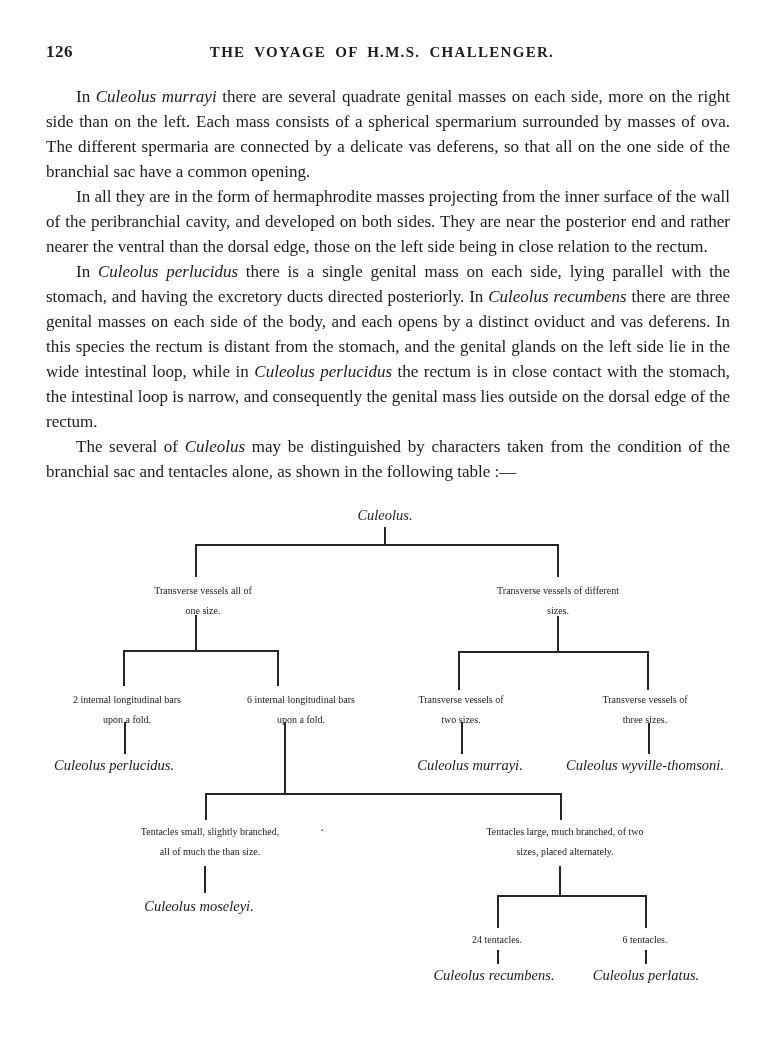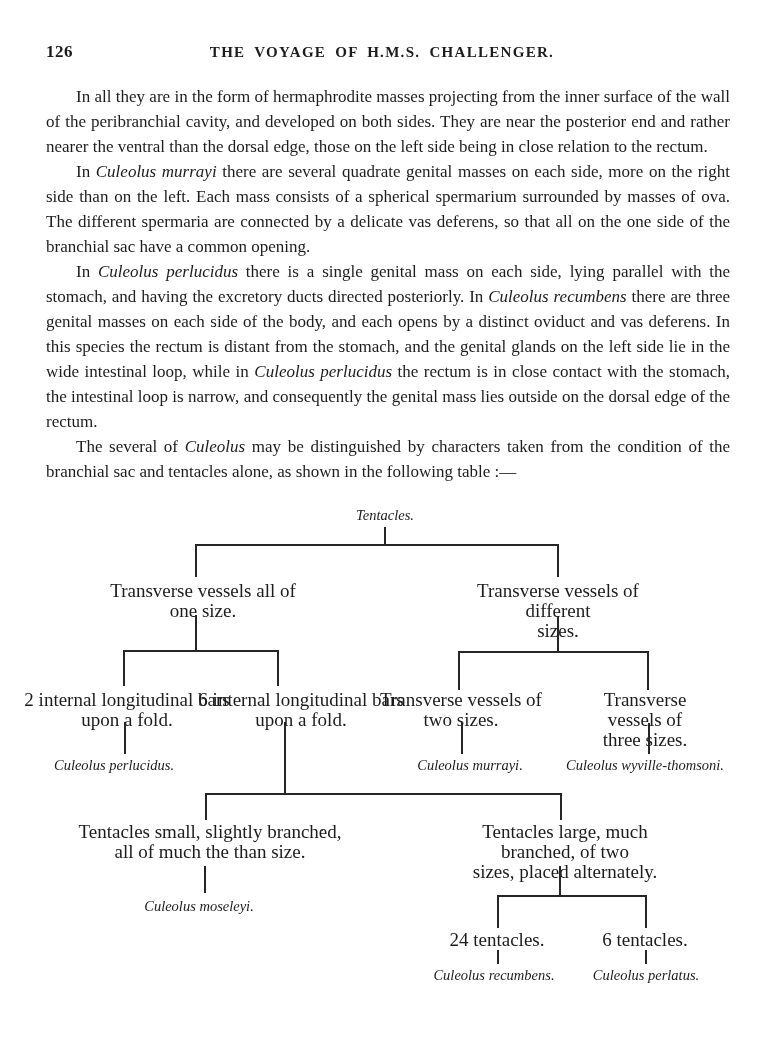--- a/index.html
+++ b/index.html
@@ -28,46 +28,46 @@
   .para {
     margin:0;
     font-size:17px; line-height:25px;
     text-align:justify; text-indent:30px;
   }
   .para em { font-style:italic; }
   
   .dlabel {
     position:absolute;
     transform:translateX(-50%);
-    font-size:19px; line-height:20px;
+    font-size:10px; line-height:20px;
     text-align:center; white-space:pre-line;
   }
   .dlabel.sp { font-style:italic; font-size:14.5px; white-space:nowrap; }
   .vline { position:absolute; width:1.5px; background:#262626; }
   .hline { position:absolute; height:1.5px; background:#262626; }
   .stray { position:absolute; font-size:13px; }
 </style>
 </head>
 <body>
 
 <div class="page">
 
   <span class="pageno">126</span>
   <div class="running-title">THE VOYAGE OF H.M.S. CHALLENGER.</div>
 
   <main class="body-text">
+    <p class="para"><span>In </span><em>Culeolus murrayi</em><span> there are several quadrate genital masses on each side, more on the right side than on the left. Each mass consists of a spherical spermarium surrounded by masses of ova. The different spermaria are connected by a delicate vas deferens, so that all on the one side of the branchial sac have a common opening.</span></p>
     <p class="para"><span>In all they are in the form of hermaphrodite masses projecting from the inner surface of the wall of the peribranchial cavity, and developed on both sides. They are near the posterior end and rather nearer the ventral than the dorsal edge, those on the left side being in close relation to the rectum.</span></p>
-    <p class="para"><span>In </span><em>Culeolus murrayi</em><span> there are several quadrate genital masses on each side, more on the right side than on the left. Each mass consists of a spherical spermarium surrounded by masses of ova. The different spermaria are connected by a delicate vas deferens, so that all on the one side of the branchial sac have a common opening.</span></p>
     <p class="para"><span>In </span><em>Culeolus perlucidus</em><span> there is a single genital mass on each side, lying parallel with the stomach, and having the excretory ducts directed posteriorly. In </span><em>Culeolus recumbens</em><span> there are three genital masses on each side of the body, and each opens by a distinct oviduct and vas deferens. In this species the rectum is distant from the stomach, and the genital glands on the left side lie in the wide intestinal loop, while in </span><em>Culeolus perlucidus</em><span> the rectum is in close contact with the stomach, the intestinal loop is narrow, and consequently the genital mass lies outside on the dorsal edge of the rectum.</span></p>
     <p class="para"><span>The several of </span><em>Culeolus</em><span> may be distinguished by characters taken from the condition of the branchial sac and tentacles alone, as shown in the following table :—</span></p>
   </main>
 
   <section>
 
-    <div class="dlabel sp" style="left:385px; top:505px;">Tentacles.</div>
+    <div class="dlabel sp" style="left:385px; top:505px;">Culeolus.</div>
     <div class="vline" style="left:384px; top:527px; height:18px;"></div>
 
     <div class="hline" style="left:195px; top:544px; width:363px;"></div>
     <div class="vline" style="left:195px; top:544px; height:33px;"></div>
     <div class="vline" style="left:557px; top:544px; height:33px;"></div>
     <div class="dlabel" style="left:203px; top:581px;">Transverse vessels all of
 one size.</div>
     <div class="dlabel" style="left:558px; top:581px;">Transverse vessels of different
 sizes.</div>
     <div class="vline" style="left:195px; top:615px; height:35px;"></div>

